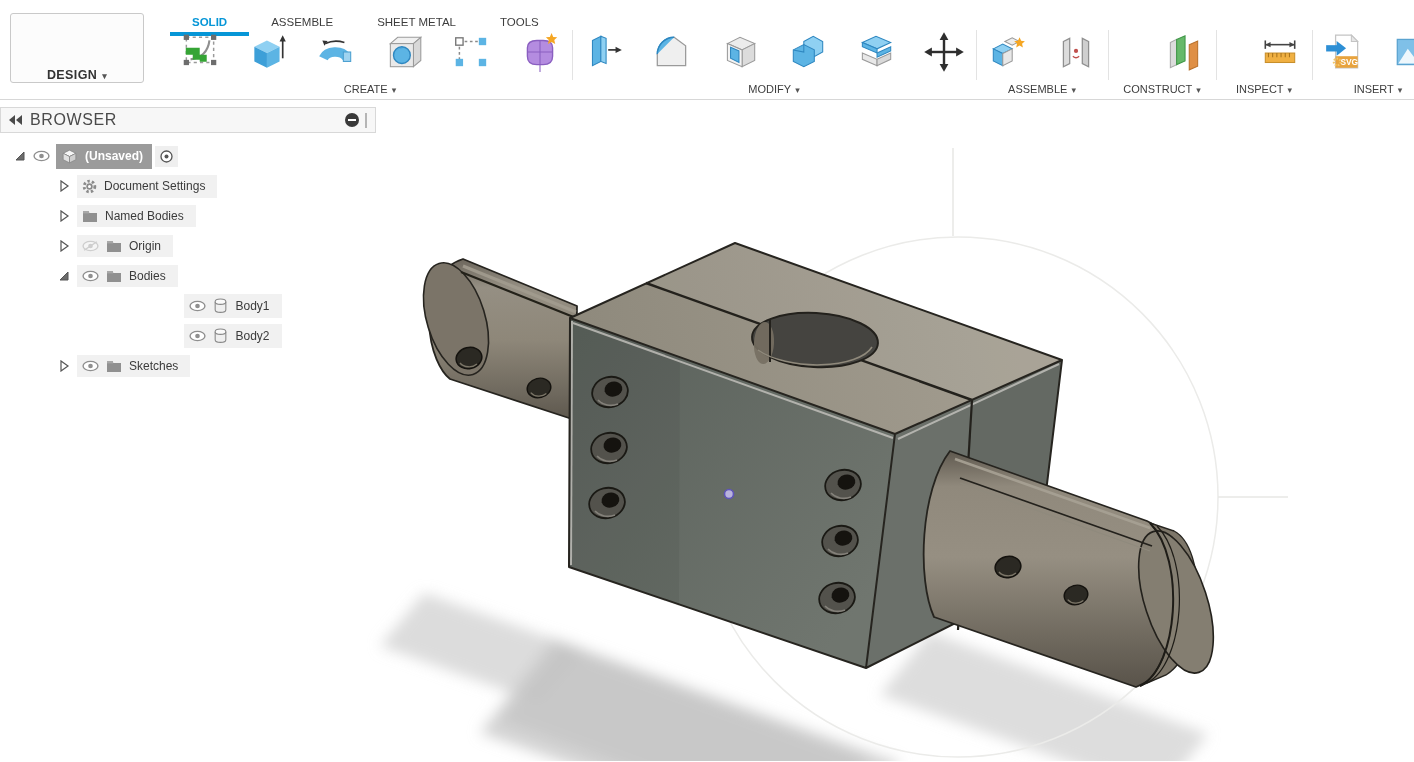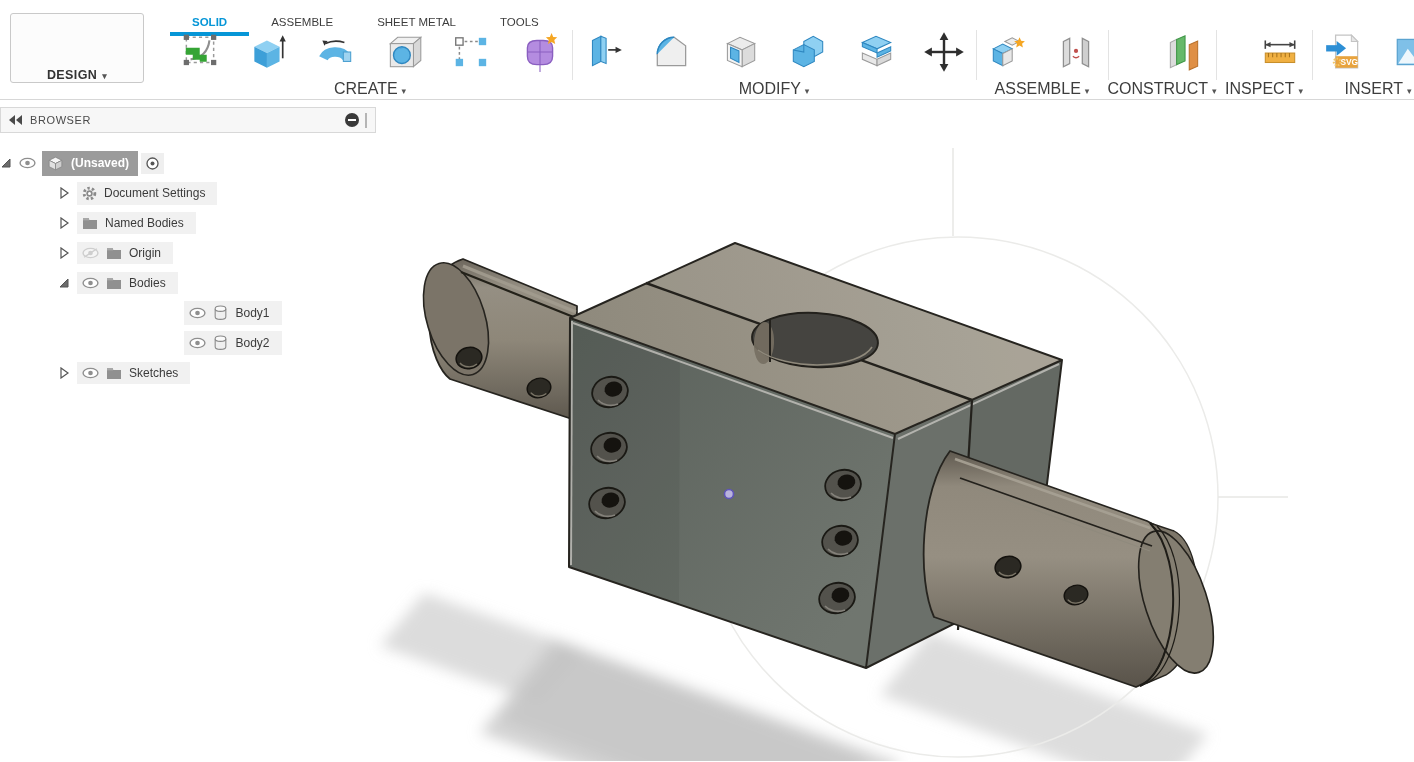--- a/index.html
+++ b/index.html
@@ -14,42 +14,42 @@
   .tabs{position:absolute;left:170px;top:12px;display:flex;height:24px;}
   .tab{height:24px;display:flex;align-items:center;padding:0 22px;font-size:11.5px;color:#3d3d3d;
     border-bottom:4px solid transparent;cursor:pointer;white-space:nowrap;}
   .tab.active{color:var(--accent,#0696d7);font-weight:bold;border-bottom-color:var(--accent,#0696d7);}
   .ribbon{position:absolute;left:168px;top:24px;right:0;height:76px;display:flex;}
   .group{display:flex;flex-direction:column;padding:0 8px;position:relative;}
   .group + .group::before{content:"";position:absolute;left:0;top:6px;height:50px;border-left:1px solid #e3e3e3;}
   .tools{display:flex;align-items:center;justify-content:flex-end;height:56px;gap:20px;}
   .tool{width:48px;height:50px;border:none;background:transparent;display:flex;align-items:center;
     justify-content:center;padding:0;cursor:pointer;border-radius:2px;}
-  .glabel{height:18px;display:flex;align-items:center;justify-content:center;gap:4px;font-size:16px;
+  .glabel{height:18px;display:flex;align-items:center;justify-content:center;gap:4px;font-size:11px;
     color:#3d3d3d;cursor:pointer;white-space:nowrap;}
   .caret::after{content:"▾";font-size:9px;color:#555;}
   .g-construct{min-width:108px;} .g-inspect{min-width:96px;} .g-select{min-width:112px;text-decoration:underline;}
 
   
   .canvas{position:relative;width:1414px;height:661px;background:#fff;}
   .viewport{position:absolute;left:0;top:0;}
 
   
   .browser{position:absolute;left:0;top:7px;width:376px;z-index:5;}
   .browser-header{height:26px;background:#f7f7f7;border:1px solid #d8d8d8;display:flex;align-items:center;
     padding:0 8px;gap:8px;}
-  .browser-title{font-size:11px;color:#4a4a4a;letter-spacing:.6px;}
+  .browser-title{font-size:16px;color:#4a4a4a;letter-spacing:.6px;}
   .bh-right{margin-left:auto;display:flex;align-items:center;gap:6px;}
   .minus-circle{width:14px;height:14px;border-radius:50%;background:#3a3a3a;position:relative;cursor:pointer;}
   .minus-circle::after{content:"";position:absolute;left:3px;top:6px;width:8px;height:2px;background:#fff;}
   .drag-tick{width:2px;height:15px;background:#b5b5b5;cursor:ew-resize;}
   .tree{padding-top:8px;}
   .trow{height:30px;display:flex;align-items:center;font-size:12px;color:#3b3b3b;cursor:default;}
   .trow .twisty{width:14px;height:14px;margin-right:5px;flex:none;display:flex;align-items:center;cursor:pointer;}
-  .ind0{margin-top:7px;} .ind1{padding-left:58px;} .ind2{padding-left:90px;justify-content:center;}
+  .ind0{padding-left:14px;} .ind1{padding-left:58px;} .ind2{padding-left:90px;justify-content:center;}
   .eye{margin-right:6px;flex:none;cursor:pointer;display:flex;align-items:center;}
   .rowbox{display:inline-flex;align-items:center;background:#f1f1f1;padding:4px 12px 4px 5px;gap:7px;}
   .rowbox.dark{background:#9b9b9b;color:#fff;font-weight:bold;padding-right:9px;}
   .radiobox{display:inline-flex;align-items:center;background:#efefef;padding:4px 5px;margin-left:3px;cursor:pointer;}
   .ticon{display:flex;align-items:center;flex:none;}
 </style>
 </head>
 <body>
 
 <div class="toolbar">

